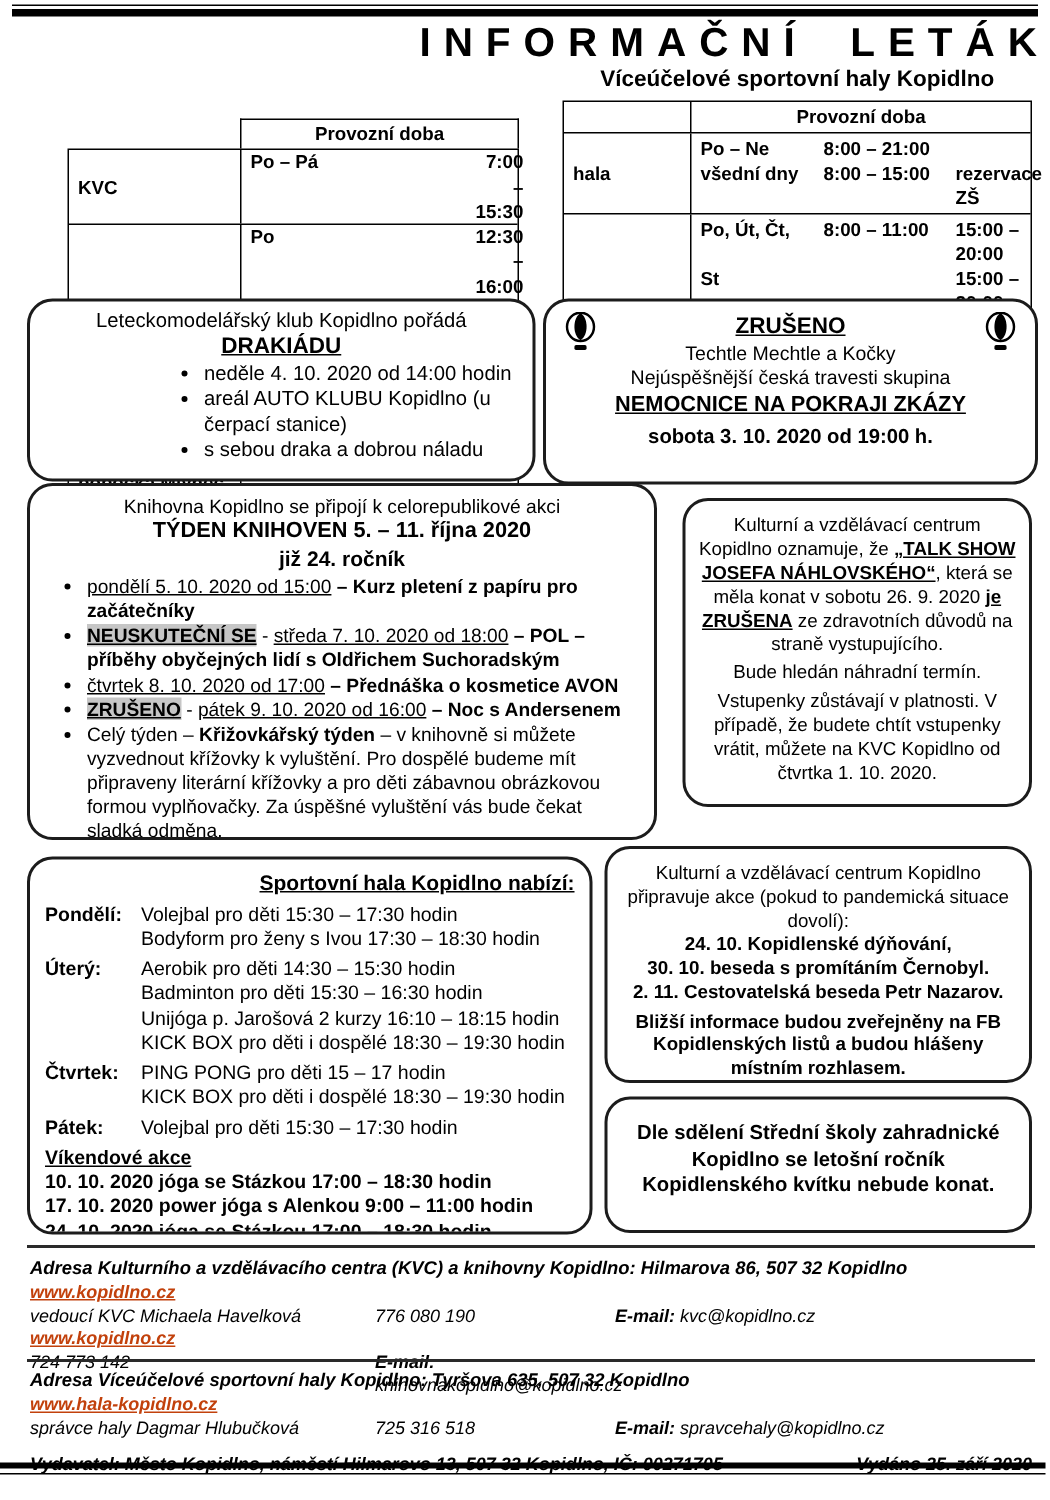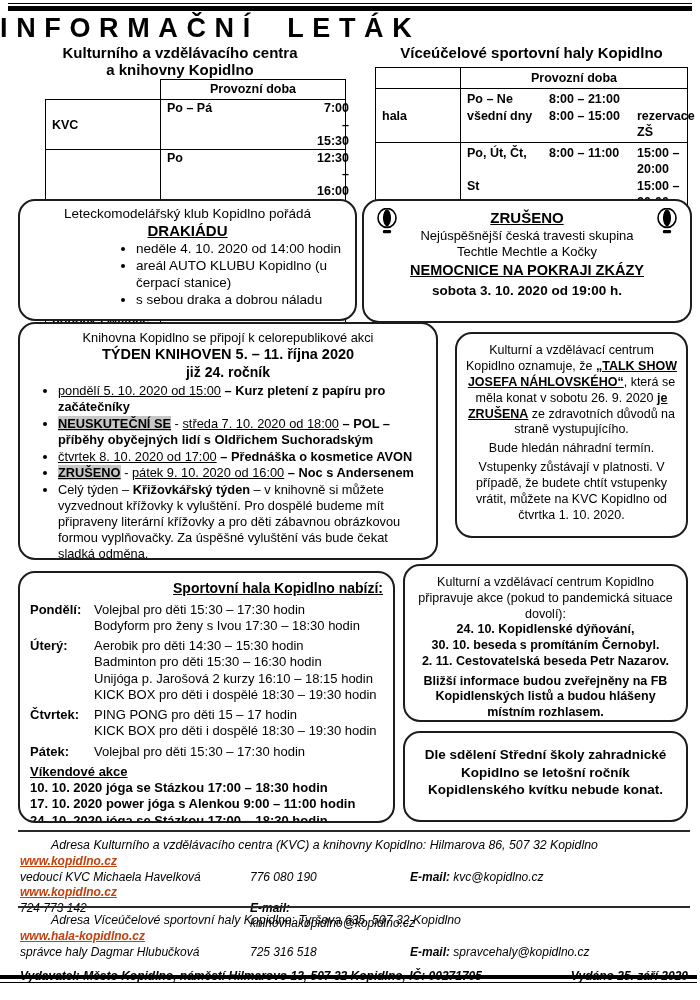--- a/index.html
+++ b/index.html
@@ -9,21 +9,21 @@
   .b{font-weight:bold;}
   .u{text-decoration:underline;}
   .hl{background:#c6c6c6;}
   .ctr{text-align:center;}
 
   
   .rule-thin{border-top:1.5px solid #000;}
   .rule-thick{background:#000;height:5px;}
   .rule-bot-thick{background:#000;height:4px;}
 
-  .page-title{left:0;right:0;top:13px;text-align:left;font-size:27px;font-weight:bold;
+  .page-title{left:0;right:0;top:13px;text-align:right;font-size:27px;font-weight:bold;
               letter-spacing:0.32em;word-spacing:0.45em;}
   .sub{font-size:15px;font-weight:bold;text-align:center;line-height:1.15;}
 
   
   .optable{font-size:12.5px;font-weight:bold;line-height:1.3;}
   .optable .hdr{border:1.5px solid #000;border-bottom:none;text-align:center;padding:1px 0 2px;}
   .optable .body{border:1.5px solid #000;}
   .trow{display:grid;}
   .lblcell{border-right:1.5px solid #000;padding:1px 6px;display:flex;align-items:center;}
   .bb{border-bottom:1.5px solid #000;}
@@ -70,39 +70,35 @@
 
   .bx-events{left:403px;top:564px;width:285px;height:158px;font-size:12.5px;line-height:1.26;
              padding:9px 6px;box-sizing:border-box;}
   .bx-events .note{margin-top:4px;}
 
   .bx-kvitek{left:403px;top:731px;width:285px;height:91px;font-size:13.5px;line-height:1.3;
              padding:13px 14px;box-sizing:border-box;}
 
   
   .footer{left:20px;right:12px;font-size:12px;font-style:italic;line-height:1.3;}
-  .addr{font-weight:normal;font-size:12.3px;margin-left:31px;}
+  .addr{font-weight:bold;font-size:12.3px;}
   .weblink{color:#c2410c;font-weight:bold;text-decoration:underline;display:inline-block;}
   .contact{display:grid;grid-template-columns:230px 160px 1fr;}
   .pubrow{display:flex;justify-content:space-between;font-weight:bold;}
 </style>
 </head>
 <body>
 
 <div class="page">
 
   <div class="abs rule-thin" style="left:8px;right:8px;top:3px;"></div>
   <div class="abs rule-thick" style="left:8px;right:8px;top:6px;"></div>
 
   <div class="abs page-title">INFORMAČNÍ LETÁK</div>
 
-  <div class="abs sub" style="left:30px;top:44px;width:300px;">
-    <div>Kulturního a vzdělávacího centra</div>
-    <div>a knihovny Kopidlno</div>
-  </div>
   <div class="abs sub" style="left:375px;top:44px;width:313px;">Víceúčelové sportovní haly Kopidlno</div>
 
   <div class="abs optable tL" style="left:45px;top:79px;width:301px;">
     <div class="hdr" style="margin-left:115px;">Provozní doba</div>
     <div class="body">
       <div class="trow bb">
         <div class="lblcell">KVC</div>
         <div class="tl">
             <span style="grid-column:1/3;">Po – Pá</span>
             <span class="a">7:00 – 15:30</span>
@@ -206,22 +202,22 @@
         </svg>
     </span>
     <span class="balloon" style="right:12px;">
       <svg width="22" height="27" viewBox="0 0 24 30">
           <ellipse cx="12" cy="11" rx="10" ry="10.5" fill="none" stroke="#000" stroke-width="1.8"></ellipse>
           <path d="M12 1 C6.5 3.5 5.5 17 12 21 C18.5 17 17.5 3.5 12 1 Z" fill="#000"></path>
           <rect x="7.5" y="24.5" width="9" height="3.6" rx="1.2" fill="#000"></rect>
         </svg>
     </span>
     <div class="b u ttl">ZRUŠENO</div>
+    <div>Techtle Mechtle a Kočky</div>
     <div>Nejúspěšnější česká travesti skupina</div>
-    <div>Techtle Mechtle a Kočky</div>
     <div class="b u show">NEMOCNICE NA POKRAJI ZKÁZY</div>
     <div class="b date">sobota 3. 10. 2020 od 19:00 h.</div>
   </div>
 
   <div class="box bx-lib">
     <div class="ctr">Knihovna Kopidlno se připojí k celorepublikové akci</div>
     <div class="ctr b ttl">TÝDEN KNIHOVEN 5. – 11. října 2020</div>
     <div class="ctr b sub2">již 24. ročník</div>
     <ul>
       <li><span class="u">pondělí 5. 10. 2020 od 15:00</span><span class="b"> – Kurz pletení z papíru pro začátečníky</span></li>

